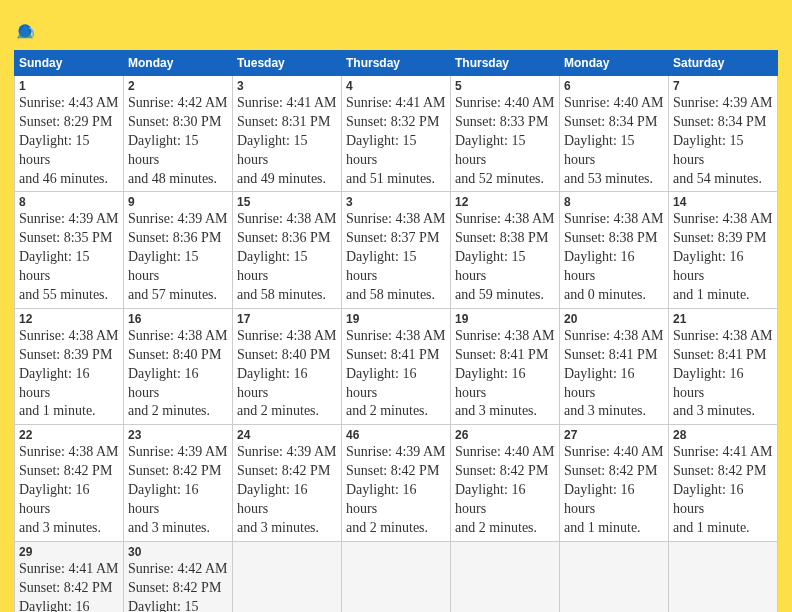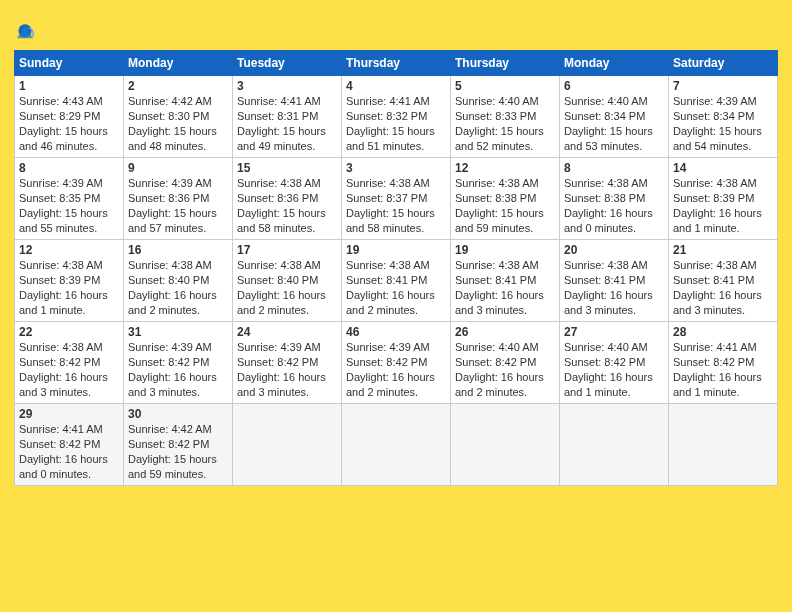--- a/index.html
+++ b/index.html
@@ -79,23 +79,24 @@
     .calendar tbody tr:last-child td {
       background: #f5f5f5;
     }
     .day-num {
       font-size: 12px;
       font-weight: bold;
       display: block;
       margin-bottom: 1px;
     }
     .day-info {
-      font-size: 11px;
+      font-size: 14px;
       line-height: 1.35;
       color: #333;
+      font-family: Liberation Serif, serif;
     }
     .empty-cell {
       background: #f5f5f5 !important;
     }
   </style>
 </head>
 <body>
 <div class="page">
 
   <div class="header-row">
@@ -284,21 +285,21 @@
         </tr>
         <tr>
           <td>
             <span class="day-num">22</span>
             <div class="day-info" style="white-space: pre-line;">Sunrise: 4:38 AM
 Sunset: 8:42 PM
 Daylight: 16 hours
 and 3 minutes.</div>
           </td>
           <td>
-            <span class="day-num">31</span>
+            <span class="day-num">23</span>
             <div class="day-info" style="white-space: pre-line;">Sunrise: 4:39 AM
 Sunset: 8:42 PM
 Daylight: 16 hours
 and 3 minutes.</div>
           </td>
           <td>
             <span class="day-num">24</span>
             <div class="day-info" style="white-space: pre-line;">Sunrise: 4:39 AM
 Sunset: 8:42 PM
 Daylight: 16 hours

